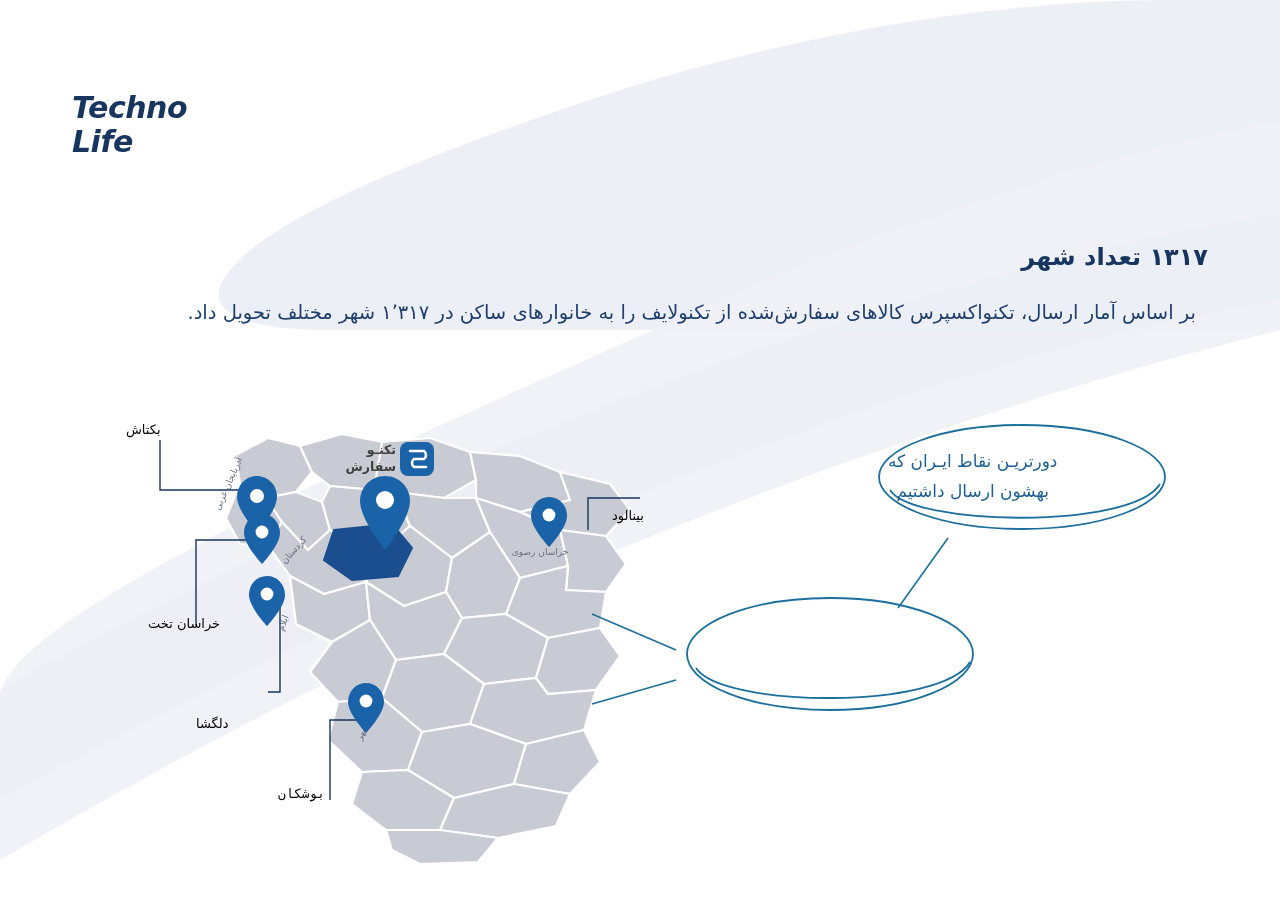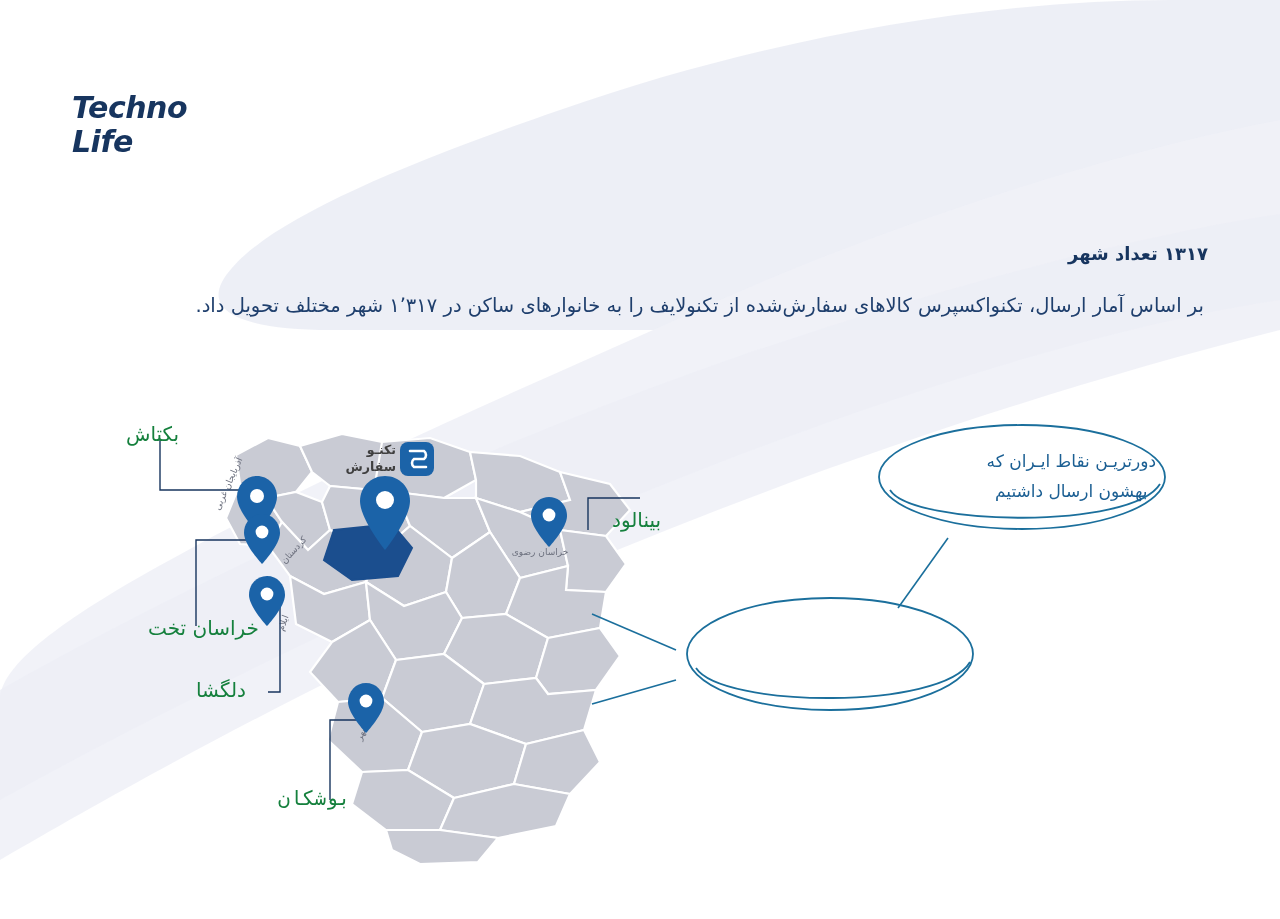--- a/index.html
+++ b/index.html
@@ -46,31 +46,31 @@
   
   .headline {
     position: absolute;
     top: 243px;
     right: 72px;
     left: 72px;
     z-index: 5;
     text-align: right;
   }
   .headline-title {
-    font-size: 18px;
+    font-size: 24px;
     font-weight: bold;
     color: #17355f;
     margin: 0 0 26px 0;
     letter-spacing: 0.5px;
   }
   .headline-sub {
     font-size: 19.5px;
     font-weight: normal;
     color: #1f3f6d;
-    margin: 4px;
+    margin: 12px;
     line-height: 1.6;
   }
 
   
   .map-wrap {
     position: absolute;
     left: 0;
     top: 380px;
     width: 1280px;
     height: 539px;
@@ -82,21 +82,21 @@
     position: absolute;
     z-index: 6;
     color: #1b5f93;
     text-align: center;
     font-size: 17px;
     line-height: 1.75;
     letter-spacing: 0.6px;
     white-space: pre-line;
     display: flex;
     align-items: center;
-    justify-content: flex-start;
+    justify-content: flex-end;
   }
   .bubble-1 {
     left: 872px;
     top: 418px;
     width: 300px;
     height: 118px;
   }
   .bubble-2 {
     left: 680px;
     top: 592px;
@@ -111,22 +111,22 @@
   .bubble-ring {
     position: absolute;
     inset: 0;
     z-index: 1;
   }
 
   
   .pin-label {
     position: absolute;
     z-index: 7;
-    font-size: 20px;
-    color: #15803d;
+    font-size: 13px;
+    color: #000000;
     white-space: nowrap;
   }
 
   .tl-badge {
     position: absolute;
     z-index: 8;
   }
 </style>
 </head>
 <body>
@@ -240,21 +240,21 @@
     <path d="M68 11 h14 a5 5 0 0 1 0 8 h-10 a5 5 0 0 0 0 8 h12" stroke="#ffffff" stroke-width="2.6" fill="none" stroke-linecap="round"></path>
   </svg>
   <div style="position:absolute; left:0; top:2px; width:54px; text-align:right; font-size:12.5px; font-weight:bold; color:#404040; line-height:1.35;">
     <div>تکنـو</div>
     <div>سفارش</div>
   </div>
 </div>
 
 <div class="pin-label" style="left:126px; top:422px;">بکتاش</div>
 <div class="pin-label" style="left:148px; top:616px;">خراسان تخت</div>
-<div class="pin-label" style="left:196px; top:678px;">دلگشا</div>
+<div class="pin-label" style="left:196px; top:716px;">دلگشا</div>
 <div class="pin-label" style="left:278px; top:786px;font-family:Liberation Mono, monospace;">بوشکان</div>
 <div class="pin-label" style="left:612px; top:508px;">بینالود</div>
 
 <div class="bubble bubble-1">
   <svg class="bubble-ring" viewBox="0 0 300 118" preserveAspectRatio="none">
     <ellipse cx="150" cy="59" rx="143" ry="52" fill="none" stroke="#1b6f9c" stroke-width="1.8"></ellipse>
     <path d="M18 72 C40 108 260 112 288 66" fill="none" stroke="#1b6f9c" stroke-width="1.8"></path>
   </svg>
   <div class="bubble-text">دورتریـن نقاط ایـران که
 بهشون ارسال داشتیم</div>

